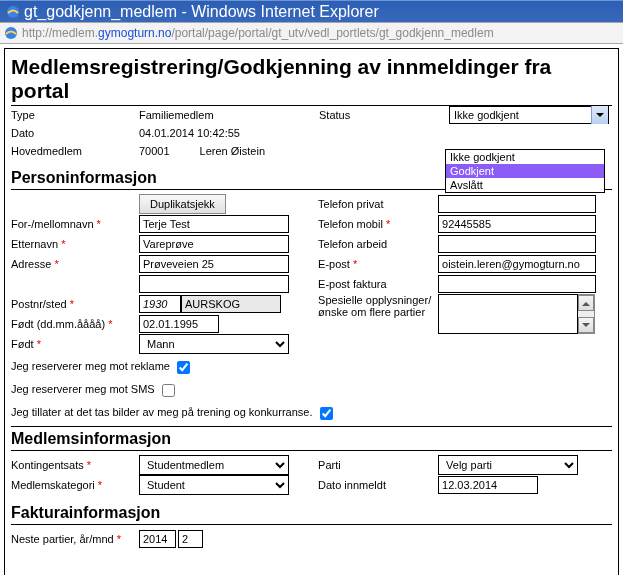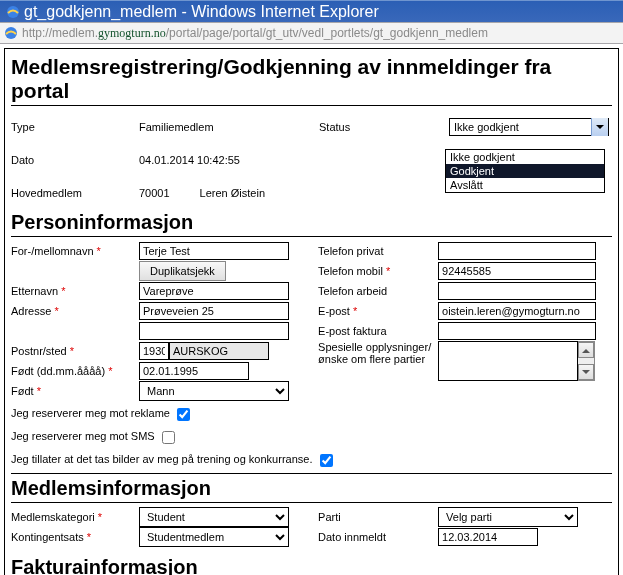--- a/index.html
+++ b/index.html
@@ -29,31 +29,31 @@
     height: 22px;
     border-top: 1px solid #a7a6aa;
     border-bottom: 1px solid #a7a6aa;
     display: flex;
     align-items: center;
     padding-left: 4px;
     font-size: 12px;
     color: #8a8a8a;
   }
   .addrbar svg { margin-right: 4px; }
-  .url span.dom { color: #14532d; font-family: Liberation Serif, serif; }
+  .url span.dom { color: #1d4ed8; }
   .content {
     border: 1px solid #000;
     margin: 4px 4px 0 4px;
     padding: 3px 6px 10px 6px;
     height: 530px;
     position: relative;
   }
   .section-title {
     font-weight: bold;
-    font-size: 20px;
+    font-size: 16px;
     border-bottom: 1px solid #000;
     padding: 3px 0 2px 0;
     margin-top: 6px;
   }
   .row { display: flex; align-items: center; height: 20px; }
   .lbl { color: #000; }
   .lbl .req { color: #d00; }
   .left-col { display: inline-block; width: 300px; vertical-align: top; }
   .right-col { display: inline-block; width: 290px; vertical-align: top; margin-left: 4px; }
   .fld-lbl { display: inline-block; width: 128px; }
@@ -69,21 +69,21 @@
   select { height: 20px; }
   textarea { height: 40px; resize: none; }
   .btn {
     border: 1px solid #888;
     background: linear-gradient(#f8f8f8, #e0e0e0);
     height: 20px;
     padding: 0 10px;
     font-size: 11px;
     cursor: pointer;
   }
-  .hdr-grid { display: grid; grid-template-columns: 128px 180px 130px 165px; row-gap: 15px; margin-top: 12px; }
+  .hdr-grid { display: grid; grid-template-columns: 128px 180px 130px 165px; row-gap: 0; margin-top: 0; }
   .hdr-grid div { height: 18px; display: flex; align-items: center; }
   .status-select {
     width: 160px;
     height: 20px;
     border: 1px solid #000;
     background: #fff;
     position: relative;
     display: flex;
     align-items: center;
     padding-left: 4px;
@@ -99,24 +99,24 @@
   .dropdown {
     position: absolute;
     left: 440px;
     top: 100px;
     width: 160px;
     border: 1px solid #000;
     background: #fff;
     z-index: 10;
   }
   .dropdown div { padding: 1px 4px; }
-  .dropdown .sel { background: #0f172a; color: #fff; }
+  .dropdown .sel { background: #8b5cf6; color: #fff; }
   .checkbox-row { margin-top: 4px; }
   input[type=checkbox]{ width:13px; height:13px; vertical-align:middle;}
-  .mini { width: 50px; }
+  .mini { width: 37px; }
   .w150 { width: 150px; }
   .w160 { width: 158px; }
   .grayfield { background: #e8e8e8 !important; }
   .section-title.first { margin-top: 0; font-size: 21px;}
   .scrollbtn { width:16px;height:16px;border:1px solid #888;background:linear-gradient(#f5f5f5,#ddd);display:inline-flex;align-items:center;justify-content:center;}
   .scrollbtn::after{content:"";border:4px solid transparent;}
   .up::after{border-bottom-color:#555;margin-bottom:3px;}
   .down::after{border-top-color:#555;margin-top:3px;}
 </style>
 </head>
@@ -173,47 +173,47 @@
     <div>Ikke godkjent</div>
     <div class="sel">Godkjent</div>
     <div>Avslått</div>
   </div>
 
   <div class="section-title">Personinformasjon</div>
 
   <div style="margin-top:4px">
     <div class="left-col">
       <div class="row">
+          <span class="fld-lbl"></span>
+          <button class="btn">Duplikatsjekk</button>
+        </div>
+      <div class="row">
           <span class="fld-lbl lbl"><span>For-/mellomnavn</span> <span class="req">*</span></span>
           <input type="text" class="w150" value="Terje Test" style="">
         </div>
       <div class="row">
-          <span class="fld-lbl"></span>
-          <button class="btn">Duplikatsjekk</button>
-        </div>
-      <div class="row">
           <span class="fld-lbl lbl"><span>Etternavn</span> <span class="req">*</span></span>
           <input type="text" class="w150" value="Vareprøve" style="">
         </div>
       <div class="row">
           <span class="fld-lbl lbl"><span>Adresse</span> <span class="req">*</span></span>
           <input type="text" class="w150" value="Prøveveien 25" style="">
         </div>
       <div class="row">
           <span class="fld-lbl"></span>
           <input type="text" class="w150" style="">
         </div>
       <div class="row">
           <span class="fld-lbl lbl"><span>Postnr/sted</span> <span class="req">*</span></span>
-          <input type="text" style="width: 30px;" value="1930"> 
+          <input type="text" style="width: 42px; font-style: italic;" value="1930"> 
           <input type="text" class="grayfield" style="width: 100px;" value="AURSKOG">
         </div>
       <div class="row">
           <span class="fld-lbl lbl"><span>Født (dd.mm.åååå)</span> <span class="req">*</span></span>
-          <input type="text" style="width: 110px;" value="02.01.1995">
+          <input type="text" style="width: 80px;" value="02.01.1995">
         </div>
       <div class="row">
           <span class="fld-lbl lbl"><span>Født</span> <span class="req">*</span></span>
           <select class="w150"><option>Mann</option></select>
         </div>
     </div>
     <div class="right-col">
       <div class="row">
           <span class="r-fld-lbl lbl">Telefon privat</span>
           <input type="text" class="w160" value="" style="">
@@ -257,26 +257,26 @@
   </div>
   <div class="checkbox-row" style="border-bottom:1px solid #000;padding-bottom:3px">
     <span>Jeg tillater at det tas bilder av meg på trening og konkurranse.</span>
     <input type="checkbox" checked="" style="">
   </div>
 
   <div class="section-title" style="margin-top:0">Medlemsinformasjon</div>
   <div style="margin-top:4px">
     <div class="left-col">
       <div class="row">
+          <span class="fld-lbl lbl"><span>Kontingentsats</span> <span class="req">*</span></span>
+          <select class="w150"><option>Studentmedlem</option></select>
+        </div>
+      <div class="row">
           <span class="fld-lbl lbl"><span>Medlemskategori</span> <span class="req">*</span></span>
           <select class="w150"><option>Student</option></select>
-        </div>
-      <div class="row">
-          <span class="fld-lbl lbl"><span>Kontingentsats</span> <span class="req">*</span></span>
-          <select class="w150"><option>Studentmedlem</option></select>
         </div>
     </div>
     <div class="right-col">
       <div class="row">
           <span class="r-fld-lbl lbl">Parti</span>
           <select style="width:140px"><option>Velg parti</option></select>
         </div>
       <div class="row">
           <span class="r-fld-lbl lbl">Dato innmeldt</span>
           <input type="text" style="width: 100px;" value="12.03.2014">

